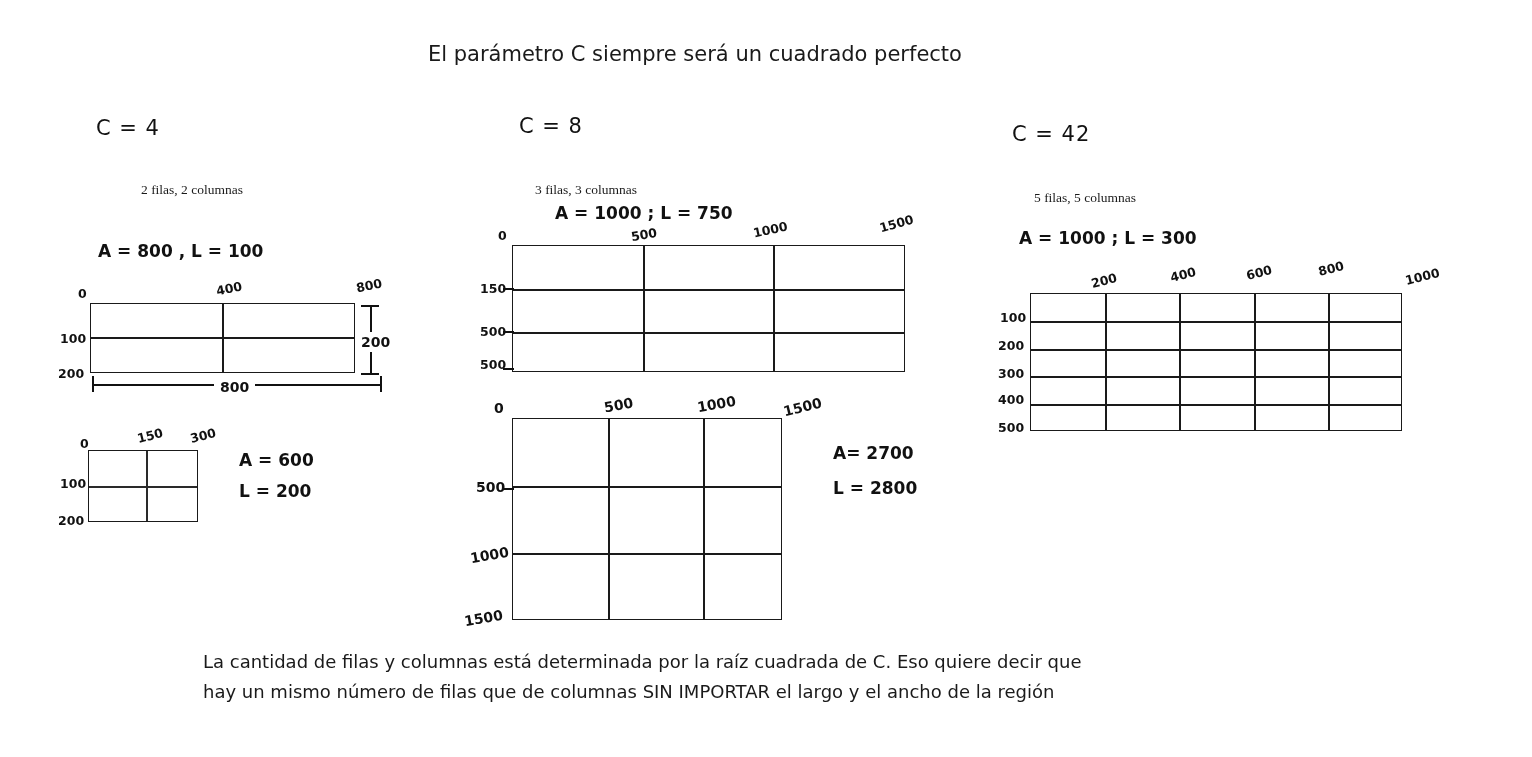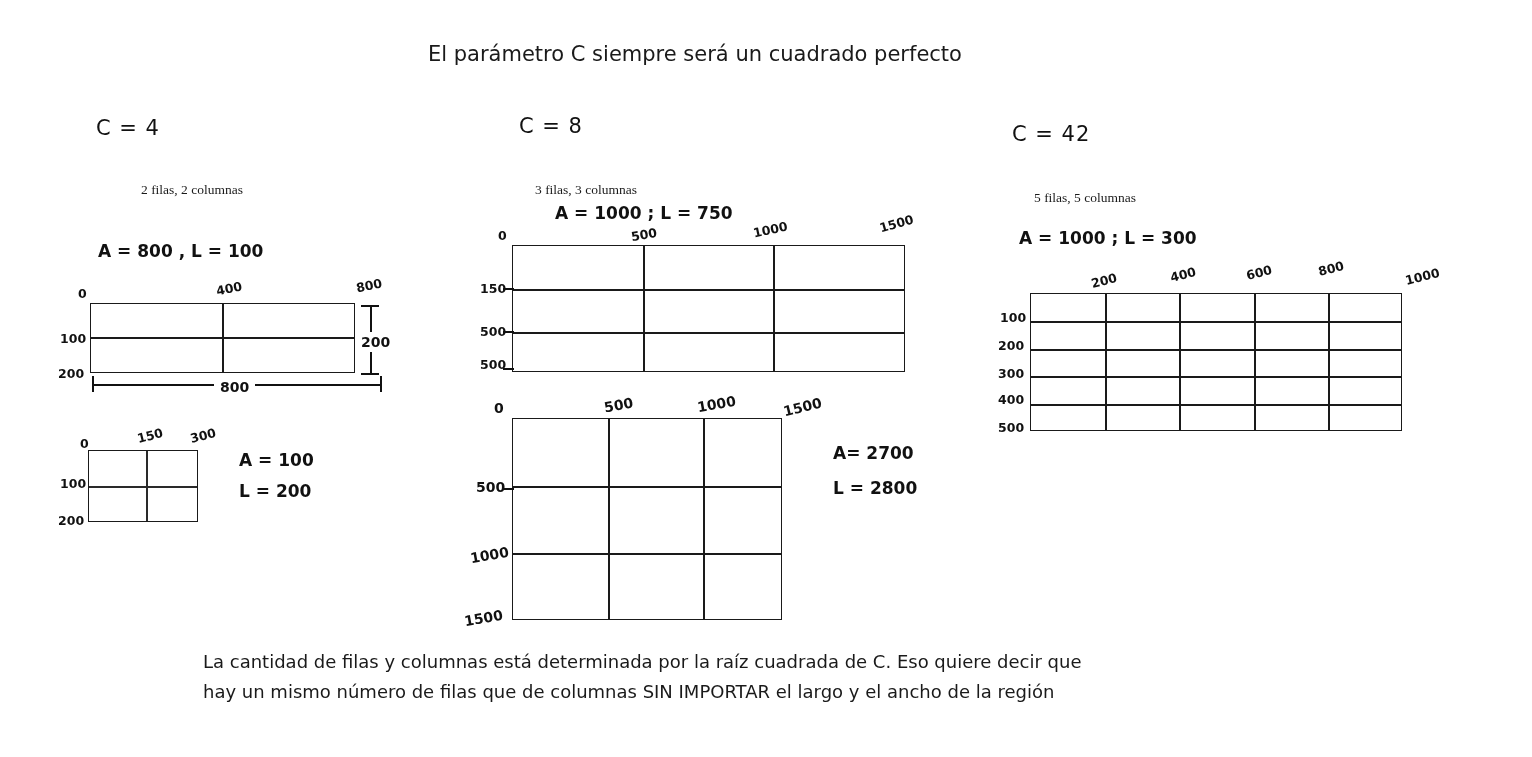--- a/index.html
+++ b/index.html
@@ -121,21 +121,21 @@
 
 <div class="grid" style="left:88px; top:450px; width:110px; height:72px;">
   <div class="gline-v thin" style="left:57px;"></div>
   <div class="gline-h thin" style="top:35px;"></div>
 </div>
 <div class="abs axis-num" style="left:80px; top:436px;">0</div>
 <div class="abs axis-num" style="left:137px; top:428px; transform:rotate(-14deg);">150</div>
 <div class="abs axis-num" style="left:190px; top:428px; transform:rotate(-14deg);">300</div>
 <div class="abs axis-num" style="left:60px; top:476px;">100</div>
 <div class="abs axis-num" style="left:58px; top:513px;">200</div>
-<div class="abs dim-label" style="left:239px; top:450px;">A = 100</div>
+<div class="abs dim-label" style="left:239px; top:450px;">A = 600</div>
 <div class="abs dim-label" style="left:239px; top:481px;">L = 200</div>
 
 <div class="abs case-title" style="left:519px; top:114px;">C = 8</div>
 <div class="abs case-sub" style="left:535px; top:166px;">3 filas, 3 columnas</div>
 
 <div class="abs dim-label" style="left:555px; top:203px;">A = 1000 ;  L = 750</div>
 
 <div class="grid" style="left:512px; top:245px; width:393px; height:127px;">
   <div class="gline-v" style="left:130px;"></div>
   <div class="gline-v" style="left:260px;"></div>

